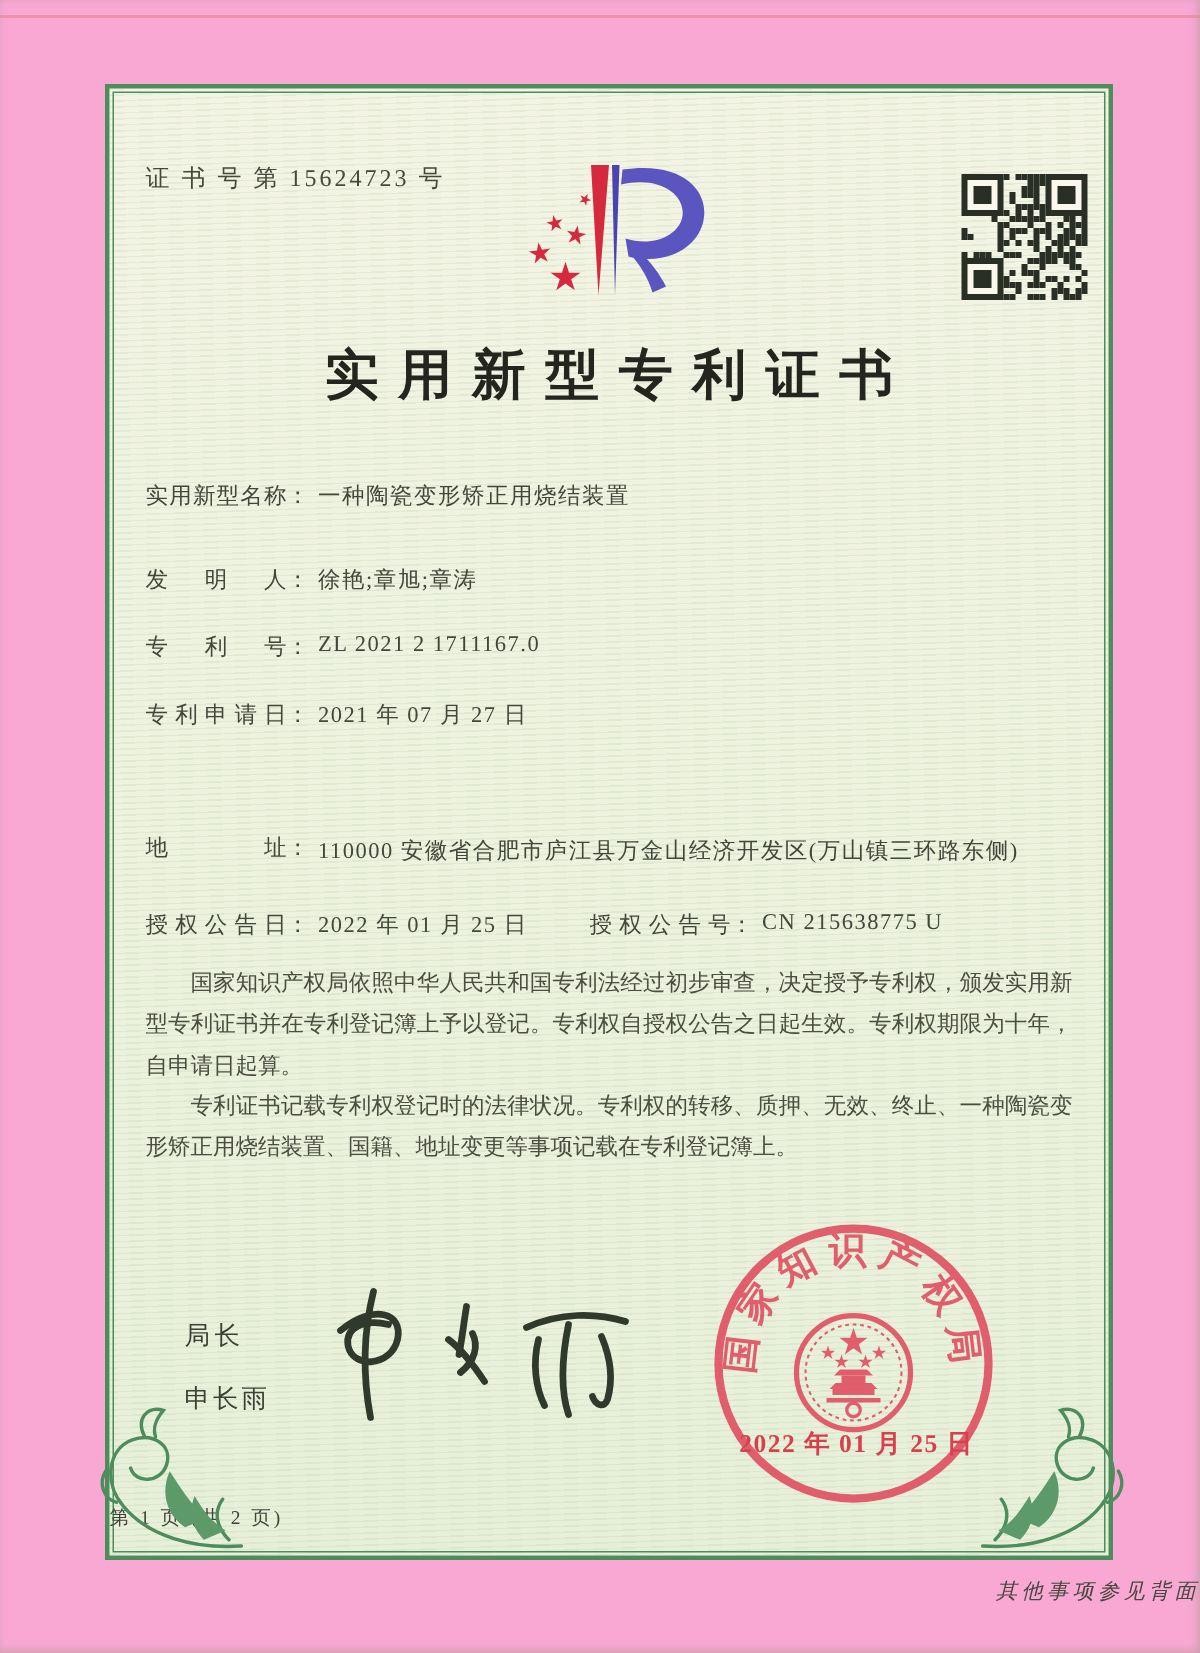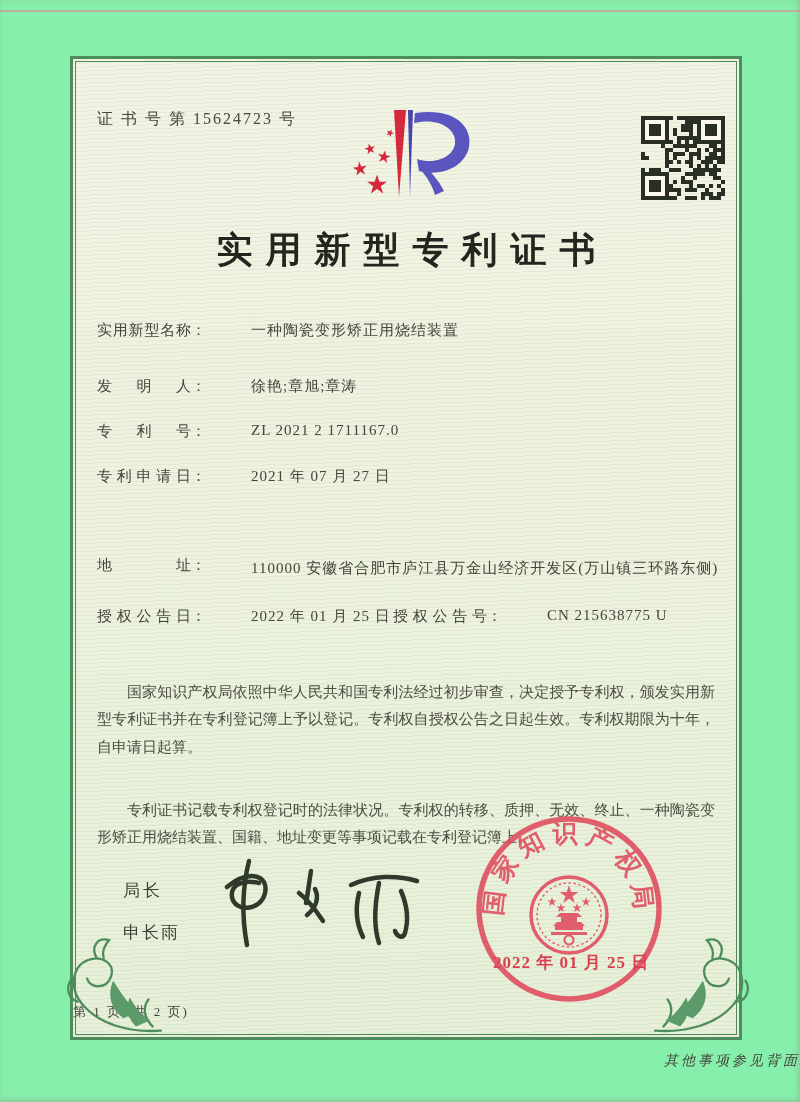--- a/index.html
+++ b/index.html
@@ -1,20 +1,20 @@
 <!DOCTYPE html>
 <html><head>
 <meta charset="utf-8">
 <style>
   * { margin:0; padding:0; box-sizing:border-box; }
   html,body { width:800px; height:1102px; }
   body { font-family:"Liberation Serif","DejaVu Serif",serif; background:#fbf9f0; }
   .page {
     position:relative; width:800px; height:1102px; overflow:hidden;
-    background:#86efac;
+    background:#f9a8d4;
     box-shadow: inset -3px 0 4px rgba(150,150,130,.25), inset 0 -3px 4px rgba(150,150,130,.25);
   }
   .scan-top-line { position:absolute; left:0; top:10px; width:100%; height:2px;
     background:rgba(228,128,140,.55); }
   
   .frame {
     position:absolute; left:70px; top:56px; width:672px; height:984px;
     border:3px solid #4d8c5b;
     background:
       repeating-linear-gradient(178deg, rgba(130,185,135,.14) 0 1px, rgba(130,185,135,0) 1px 4px),
@@ -24,26 +24,26 @@
   .frame-inner { position:absolute; inset:2px; border:1px solid #4d8c5b; }
   .abs { position:absolute; }
   .cert-no { left:24px; top:50px; font-size:16px; letter-spacing:2px; color:#45483c; }
   .logo { left:260px; top:47px; }
   .qr { left:567px; top:56px; }
   .title { left:0; top:167px; width:100%; text-align:center;
     font-size:36px; font-weight:bold; letter-spacing:13px; color:#23251e; text-indent:13px; }
   .fieldrow { left:24px; font-size:15px; color:#43463b; white-space:nowrap; }
   .f-label { display:inline-block; width:94px; text-align:justify; text-align-last:justify; vertical-align:top; }
   .f-colon { display:inline-block; margin-right:6px; vertical-align:top; }
-  .f-value { display:inline-block; vertical-align:top; letter-spacing:1px;margin-left:39px; }
+  .f-value { display:inline-block; vertical-align:top; letter-spacing:1px; }
   .wrapval { white-space:normal; width:508px; line-height:25px; }
   .grant2 { position:absolute; left:296px; top:0; }
   .paras { left:24px; top:584px; width:618px; font-size:15px; line-height:1.82;
     color:#4a4d40; text-align:justify; }
-  .paras p { text-indent:2em;margin-top:36px; }
+  .paras p { text-indent:2em; }
   .director-label { left:50px; top:820px; font-size:17px; color:#3d4036; letter-spacing:3px;text-align:right; }
   .director-name { left:50px; top:862px; font-size:17px; color:#3d4036; letter-spacing:2px; }
   .signature { left:138px; top:790px; }
   .seal { left:398px; top:752px; }
   .seal-date { left:400px; top:892px; width:196px; text-align:center;
     font-size:17px; color:#d9404e; letter-spacing:1px; font-weight:bold; }
   .page-info { left:0; top:944px; width:100%; text-align:left; font-size:13px;
     color:#3f423a; letter-spacing:2px; }
   .back-note { left:0; top:1052px; width:100%; text-align:right; font-size:14px;
     color:#45483c; letter-spacing:3px; font-style:italic; }

